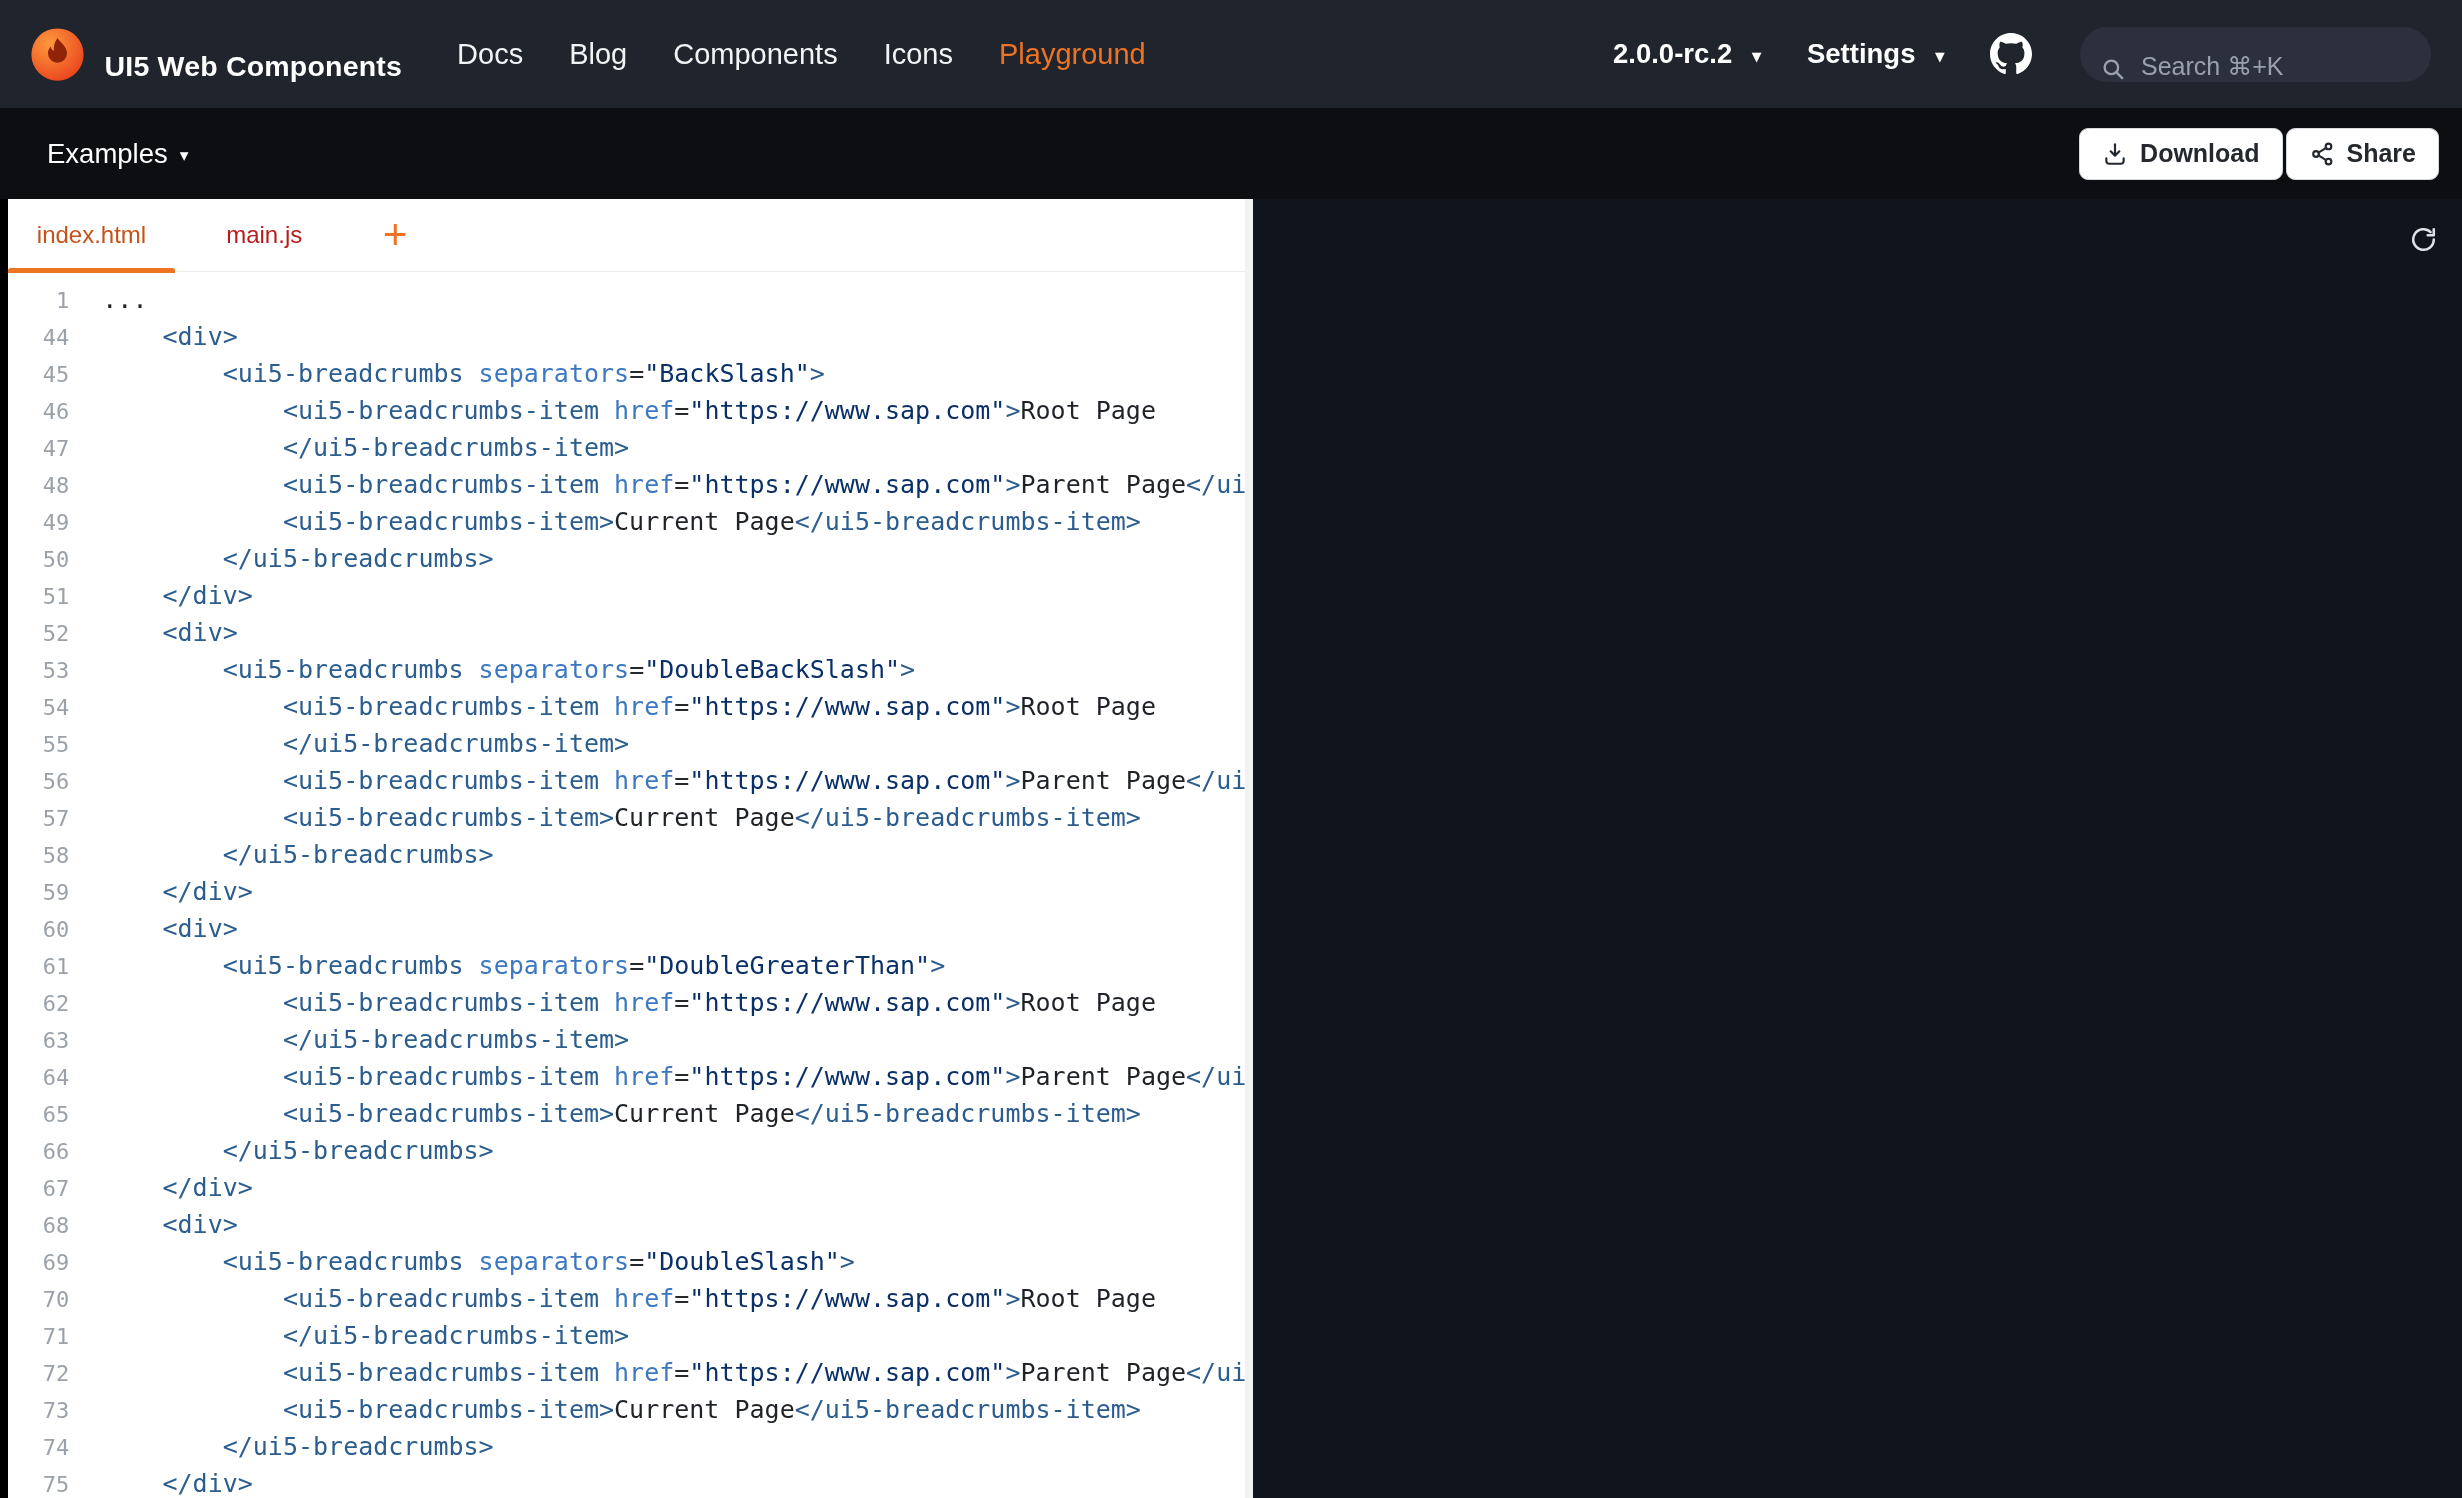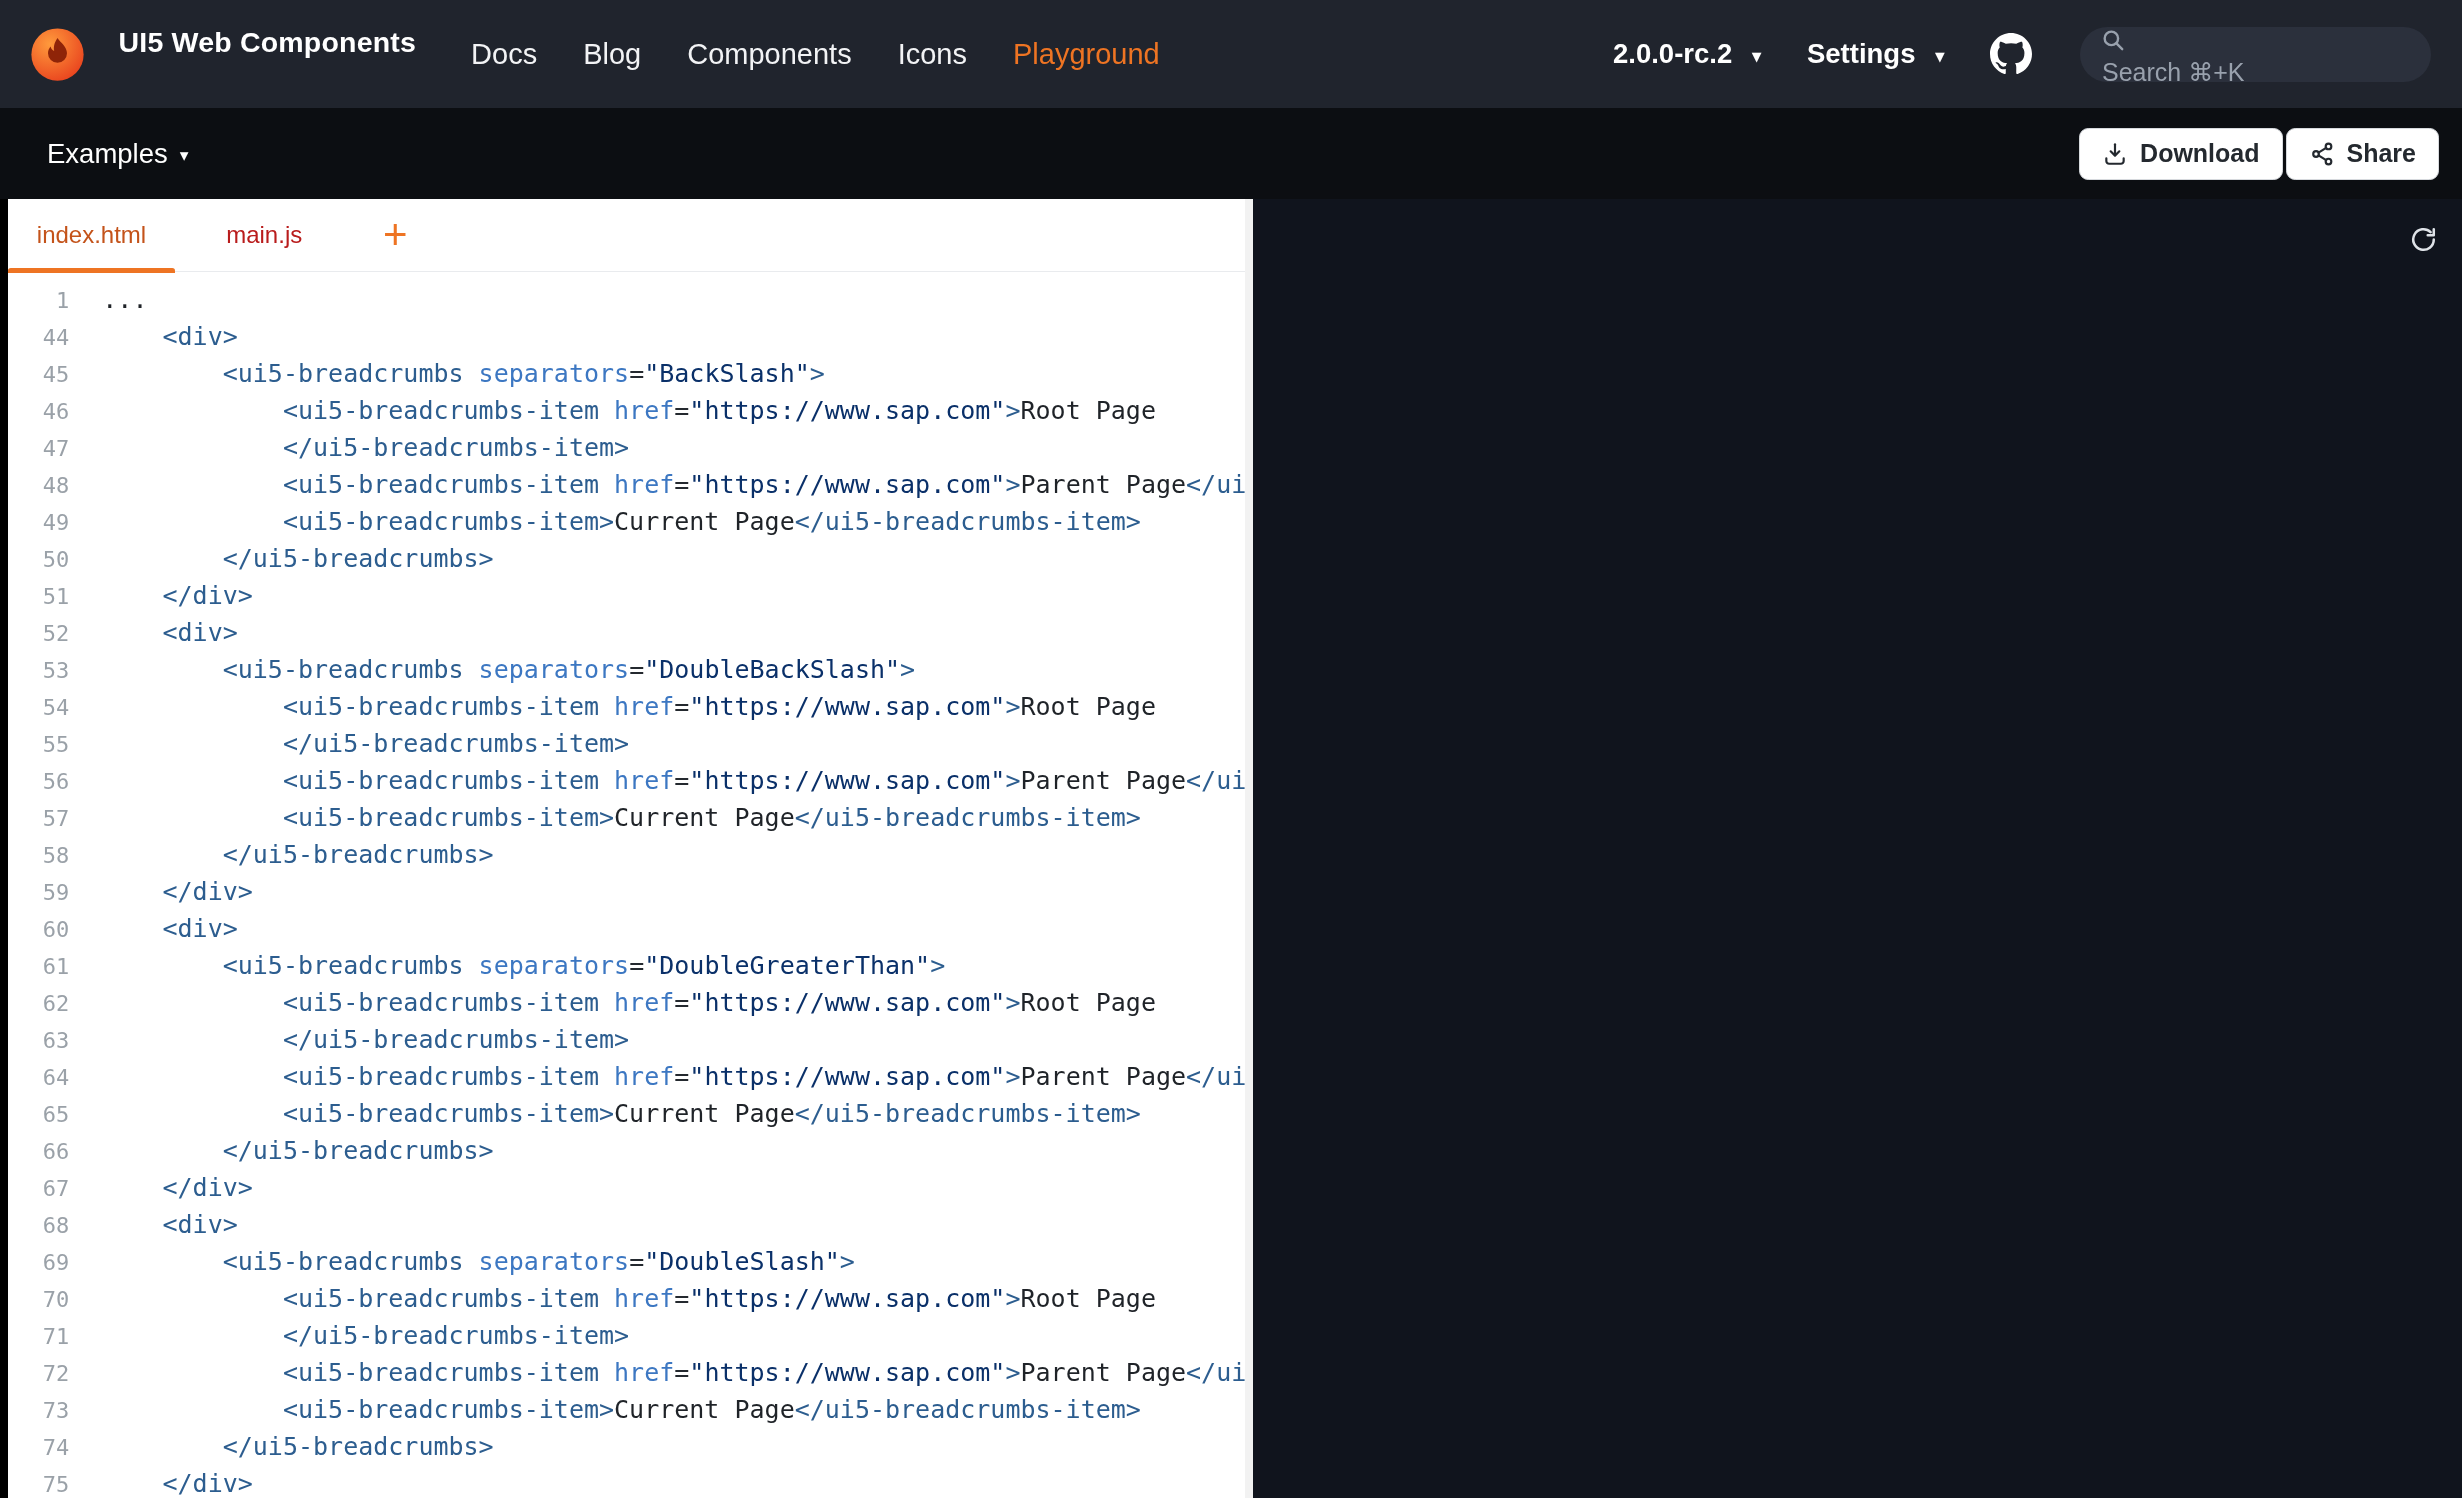--- a/index.html
+++ b/index.html
@@ -9,31 +9,31 @@
     --separator:#8fa2b5;
   }
   *{box-sizing:border-box;}
   html,body{margin:0;padding:0;}
   body{
     width:2462px;height:1498px;overflow:hidden;background:#000;
     font-family:"Liberation Sans",sans-serif;color:#fff;
   }
   
   .topnav{display:flex;align-items:center;height:108px;background:#20242d;padding:0 31px 0 28.5px;}
-  .brand{display:flex;align-items:flex-start;gap:33px;cursor:pointer;}
+  .brand{display:flex;align-items:flex-end;gap:19px;cursor:pointer;}
   .brand-title{color:#fff;font-size:28.5px;font-weight:700;letter-spacing:0.2px;}
   .nav{display:flex;gap:46px;margin-left:55px;}
   .nav-item{color:#f2f3f5;font-size:29px;text-decoration:none;cursor:pointer;}
   .nav-item.active{color:var(--accent);}
   .header-right{margin-left:auto;display:flex;align-items:center;gap:46px;}
   .dropdown{display:flex;align-items:center;gap:20px;color:#fff;font-size:27.5px;font-weight:600;cursor:pointer;}
   .caret{font-size:17.4px;color:#fff;transform:translateY(1.8px);}
   .gh-link{display:flex;align-items:center;cursor:pointer;}
-  .search{display:flex;align-items:flex-start;gap:4px;width:351px;height:55px;border-radius:27.5px;
-    background:#2b303c;padding:0 20px;margin-left:1.8px;cursor:text;flex-direction:column;}
+  .search{display:flex;align-items:flex-end;gap:13px;width:351px;height:55px;border-radius:27.5px;
+    background:#2b303c;padding:0 20px;margin-left:1.8px;cursor:text;}
   .search input{flex:1;min-width:0;background:transparent;border:none;outline:none;color:#e8eaed;
     font-size:25px;font-family:inherit;}
   .search input::placeholder{color:#99a1ad;}
   
   .toolbar{display:flex;align-items:center;height:91px;background:#0c0e12;padding:0 23px 0 47px;}
   .examples{display:flex;align-items:center;gap:12px;color:#fff;font-size:27.5px;cursor:pointer;}
   .toolbar-right{margin-left:auto;display:flex;gap:3px;border-radius:18px;}
   .btn{display:flex;align-items:center;gap:12px;height:52px;padding:0 22px;background:#fff;color:#24292f;
     border:0.9px solid #d6d9dd;border-radius:9.2px;font-size:25px;font-weight:600;font-family:inherit;cursor:pointer;}
   

